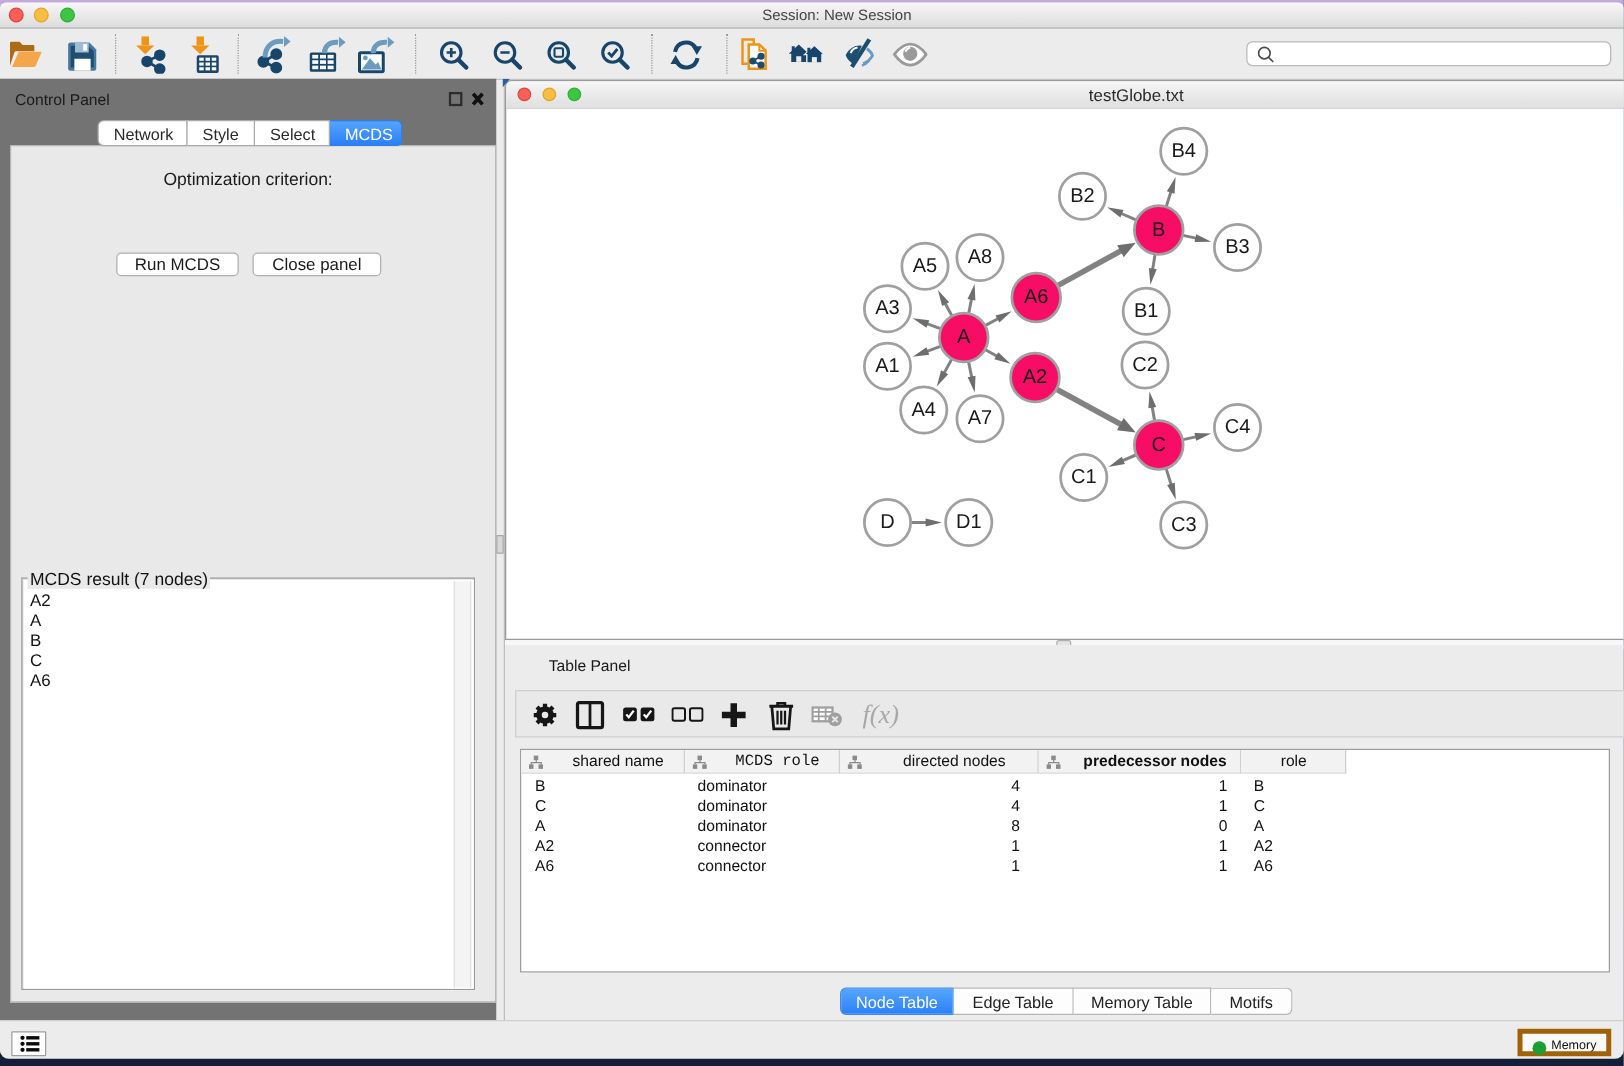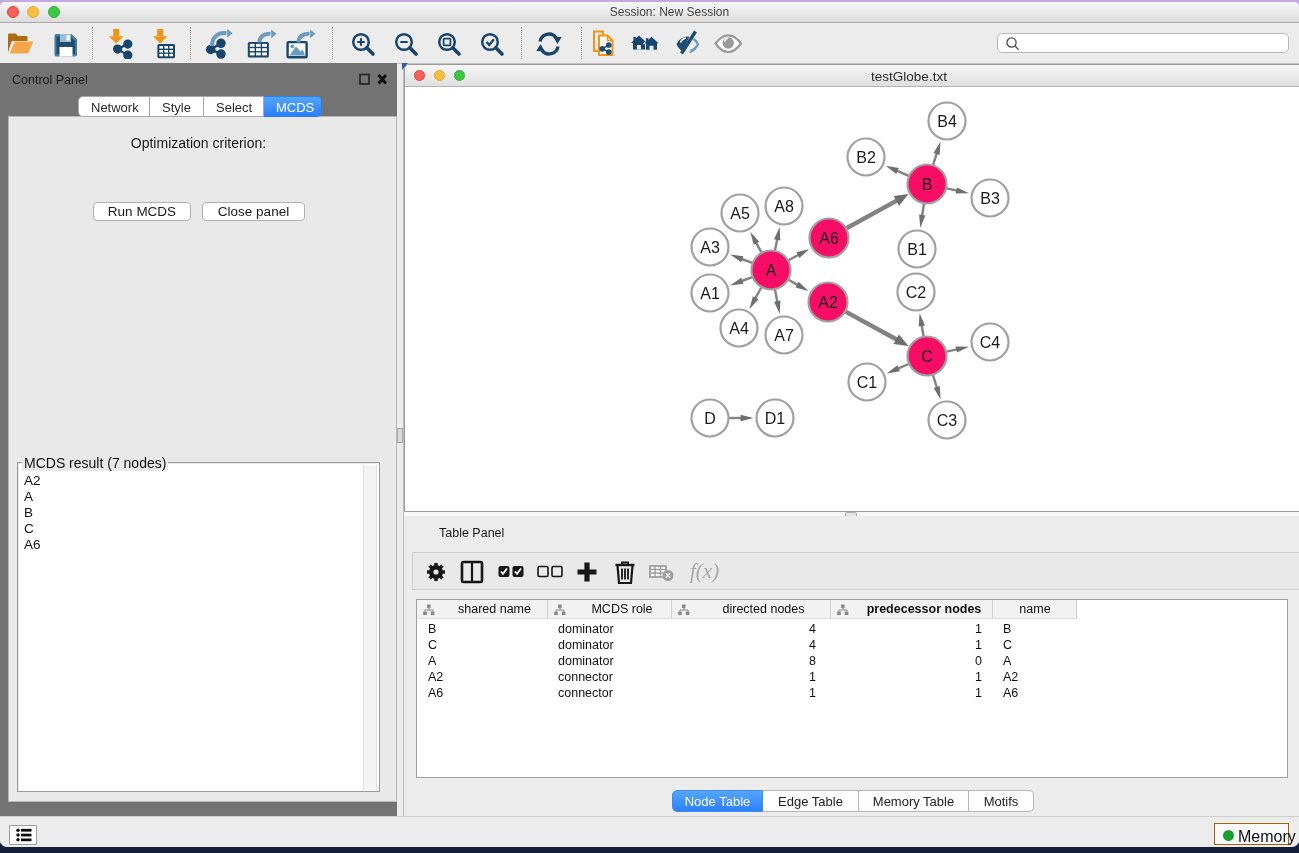--- a/index.html
+++ b/index.html
@@ -64,21 +64,21 @@
 .trow { position:absolute; left:0; width:100%; height:16px; line-height:16px; color:#111; font-size:12.5px; }
 #tp-tabs { position:absolute; left:268px; top:274px; height:22px; display:flex; }
 .tptab { font-size:13px; color:#222; background:#fdfdfd; border:1px solid #b6b6b6; border-left:none; height:22px; line-height:21px; text-align:center; box-sizing:border-box; }
 .tptab.first { border-radius:5px 0 0 5px; border-left:1px solid #b6b6b6; }
 .tptab.last { border-radius:0 5px 5px 0; }
 .tptab.sel { background:linear-gradient(#55a6fd,#2c80f9); color:#fff; border-color:#3b8bf2; }
 
 
 #statusbar { position:absolute; left:0; top:814px; width:1299px; height:28px; background:#ececec; border-top:1px solid #cfcfcf; }
 #listbtn { position:absolute; left:9px; top:8px; width:28px; height:20px; background:#fdfdfd; border:1px solid #9e9e9e; border-radius:1px; text-align:center; }
-#membtn { position:absolute; left:1214px; top:6px; width:75px; height:22px; background:#f9f9f9; border:1px solid #a16207; font-size:16px; color:#111; }
+#membtn { position:absolute; left:1214px; top:6px; width:75px; height:22px; background:#f9f9f9; border:4px solid #a16207; font-size:10px; color:#111; }
 #memdot { position:absolute; left:8px; top:5.5px; width:11px; height:11px; border-radius:50%; background:#1d9e30; }
 </style>
 </head>
 <body>
 <div id="deskTop"></div>
 <div id="app">
   <div id="titlebar">
     <div class="tl" id="tl-r"></div>
       <div class="tl" id="tl-y"></div>
       <div class="tl" id="tl-g"></div>
@@ -411,42 +411,42 @@
 </svg>
           <span style="position:absolute;left:24px;top:0;width:107px;text-align:center;">shared name</span>
         </div>
 <div class="th" style="left:131px;width:124px">
           <svg width="12" height="12" viewBox="0 0 12 12" style="position:absolute;left:6px;top:4px">
 <rect x="4" y="0.5" width="3.6" height="3.6" fill="#8a8a8a"></rect>
 <rect x="0.2" y="7.5" width="3.6" height="3.6" fill="#8a8a8a"></rect>
 <rect x="7.8" y="7.5" width="3.6" height="3.6" fill="#8a8a8a"></rect>
 <path d="M6 4 V6 M2 7.5 V6 H10 V7.5" stroke="#8a8a8a" fill="none" stroke-width="1"></path>
 </svg>
-          <span style="position:absolute;left:24px;top:0;width:100px;text-align:center;">MCDS role</span>
+          <span style="position:absolute;left:24px;top:0;width:100px;text-align:center;font-family:Liberation Mono, monospace;">MCDS role</span>
         </div>
 <div class="th" style="left:255px;width:159px">
           <svg width="12" height="12" viewBox="0 0 12 12" style="position:absolute;left:6px;top:4px">
 <rect x="4" y="0.5" width="3.6" height="3.6" fill="#8a8a8a"></rect>
 <rect x="0.2" y="7.5" width="3.6" height="3.6" fill="#8a8a8a"></rect>
 <rect x="7.8" y="7.5" width="3.6" height="3.6" fill="#8a8a8a"></rect>
 <path d="M6 4 V6 M2 7.5 V6 H10 V7.5" stroke="#8a8a8a" fill="none" stroke-width="1"></path>
 </svg>
           <span style="position:absolute;left:24px;top:0;width:135px;text-align:center;">directed nodes</span>
         </div>
 <div class="th" style="left:414px;width:162px">
           <svg width="12" height="12" viewBox="0 0 12 12" style="position:absolute;left:6px;top:4px">
 <rect x="4" y="0.5" width="3.6" height="3.6" fill="#8a8a8a"></rect>
 <rect x="0.2" y="7.5" width="3.6" height="3.6" fill="#8a8a8a"></rect>
 <rect x="7.8" y="7.5" width="3.6" height="3.6" fill="#8a8a8a"></rect>
 <path d="M6 4 V6 M2 7.5 V6 H10 V7.5" stroke="#8a8a8a" fill="none" stroke-width="1"></path>
 </svg>
           <span style="position:absolute;left:24px;top:0;width:138px;text-align:center;font-weight:bold;">predecessor nodes</span>
         </div>
 <div class="th" style="left:576px;width:84px">
-          <span style="position:absolute;left:0px;top:0;width:84px;text-align:center;">name</span>
+          <span style="position:absolute;left:0px;top:0;width:84px;text-align:center;">role</span>
         </div>
 <div class="trow" style="top:21px">
 <span style="position:absolute;left:11px">B</span>
 <span style="position:absolute;left:141px">dominator</span>
 <span style="position:absolute;left:255px;width:144px;text-align:right">4</span>
 <span style="position:absolute;left:414px;width:151px;text-align:right">1</span>
 <span style="position:absolute;left:586px">B</span>
 </div>
 <div class="trow" style="top:37px">
 <span style="position:absolute;left:11px">C</span>

